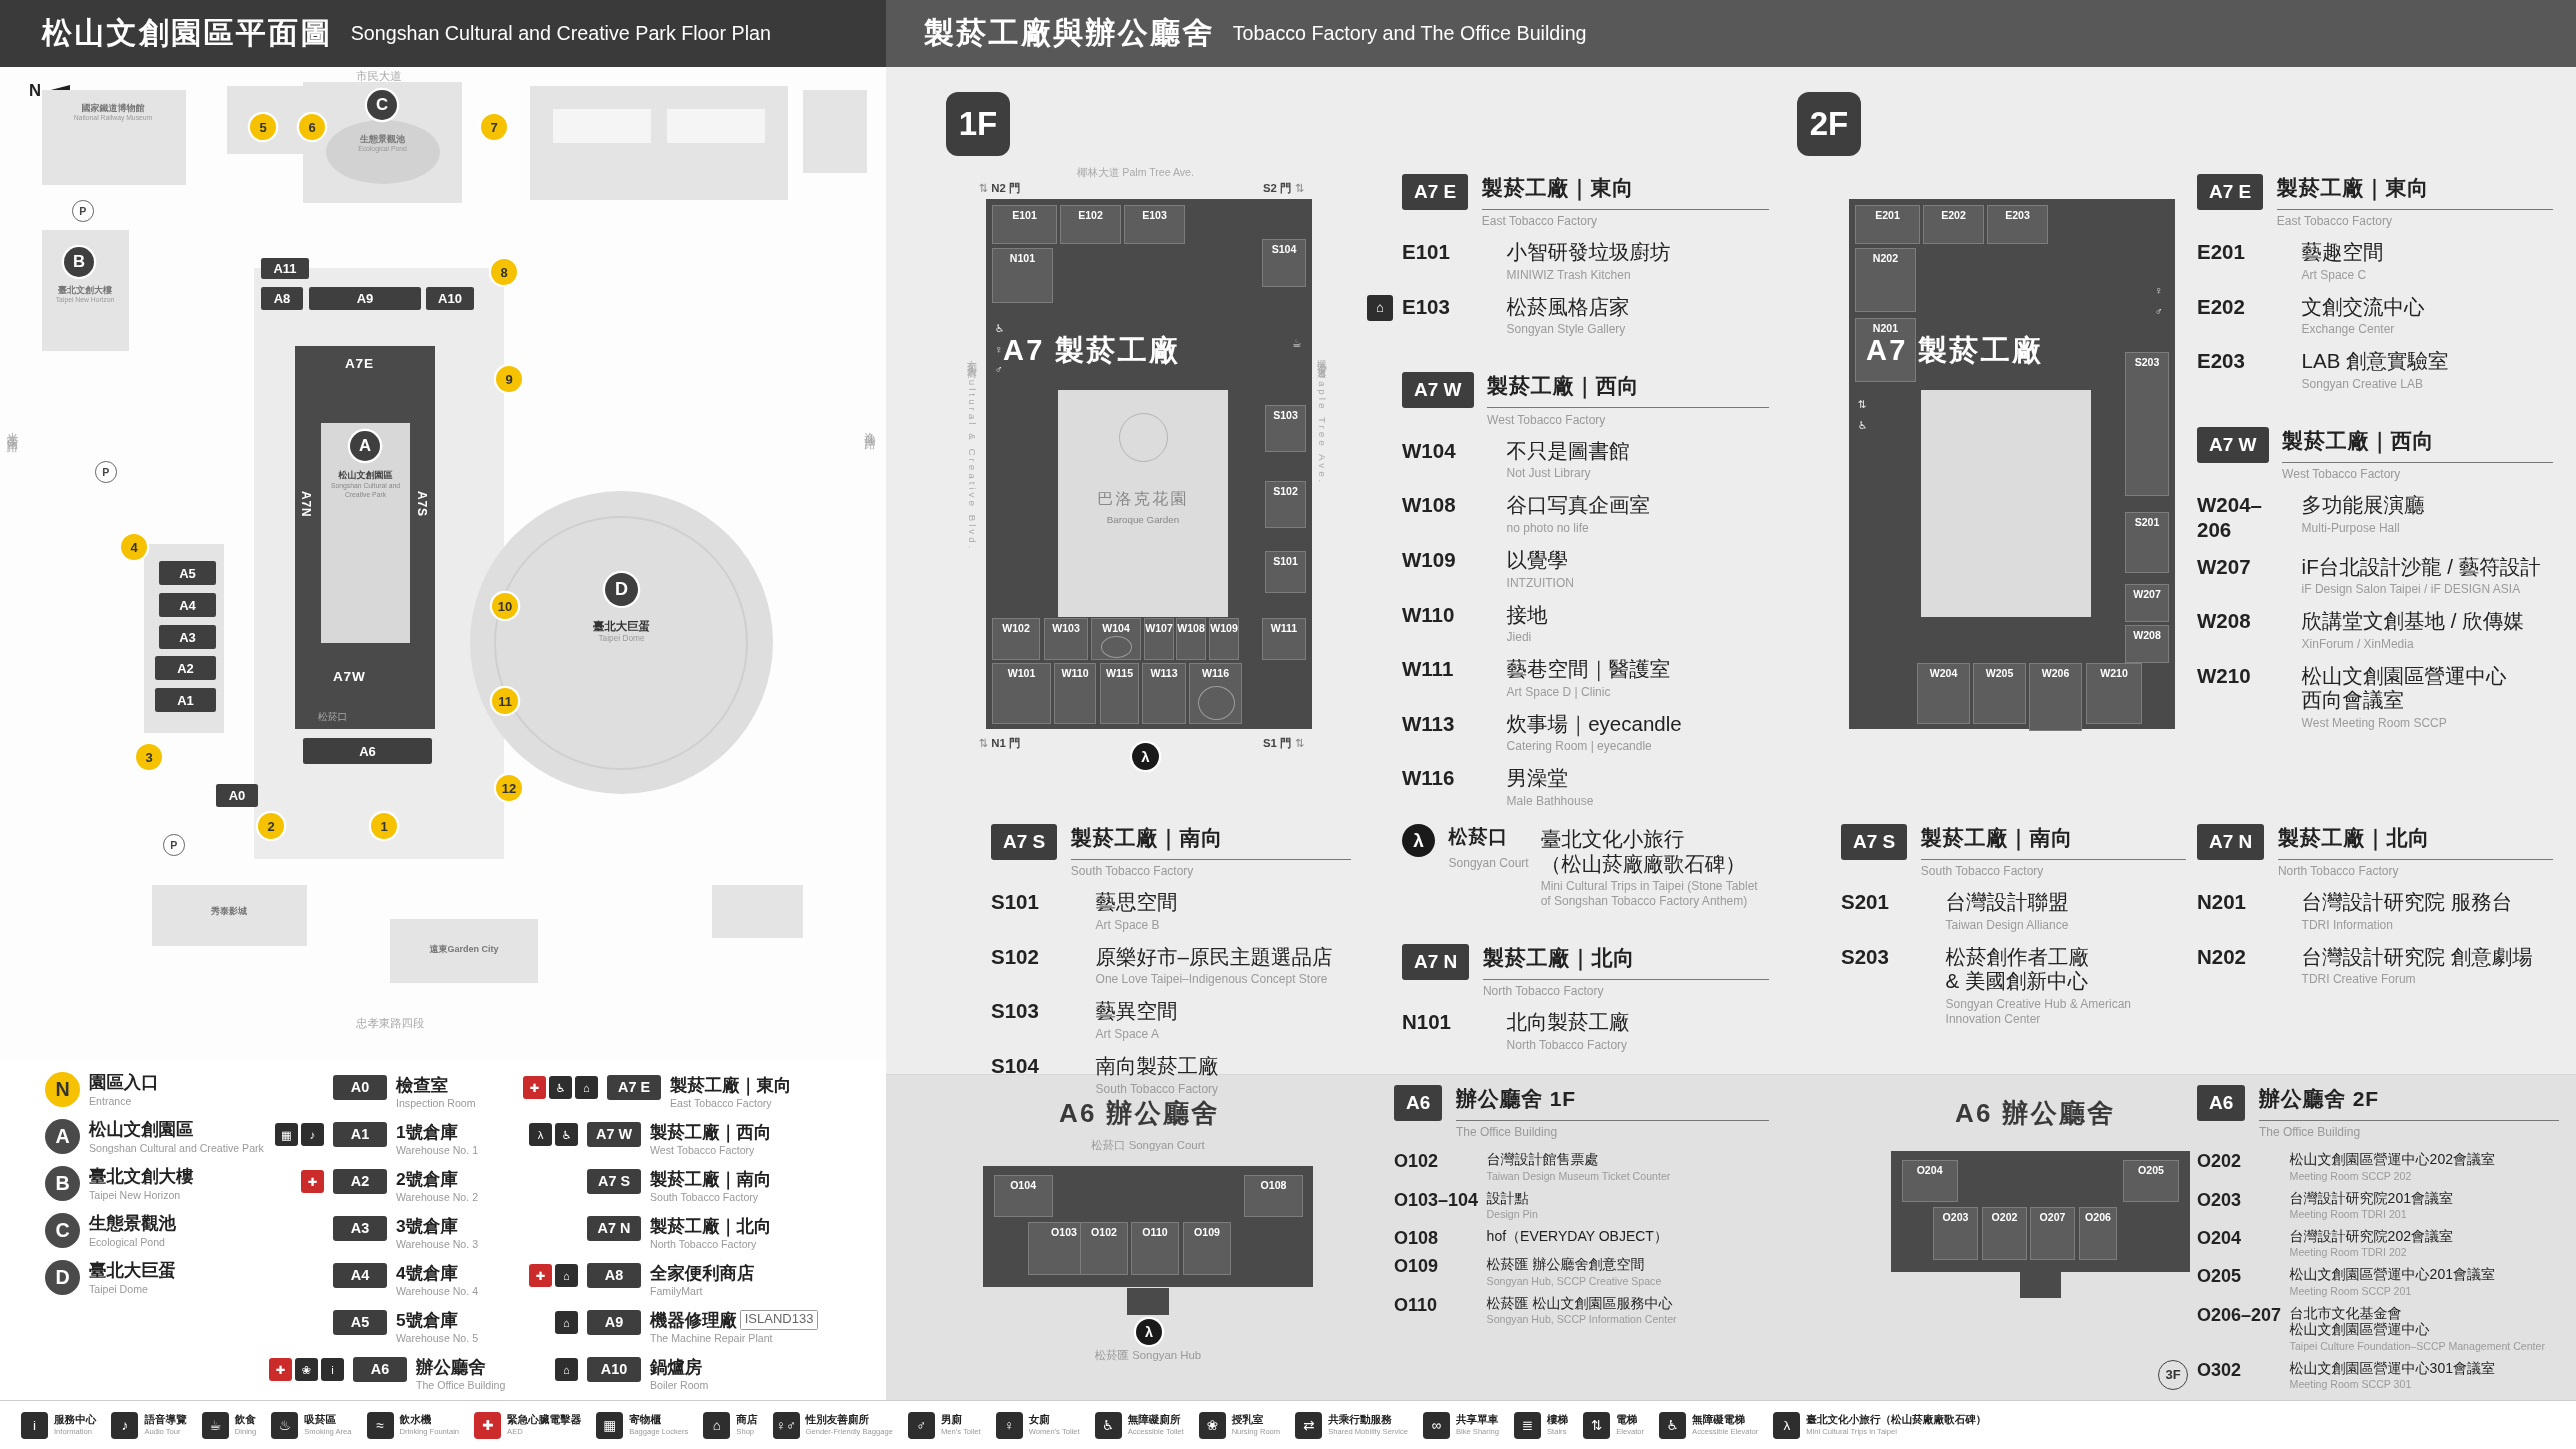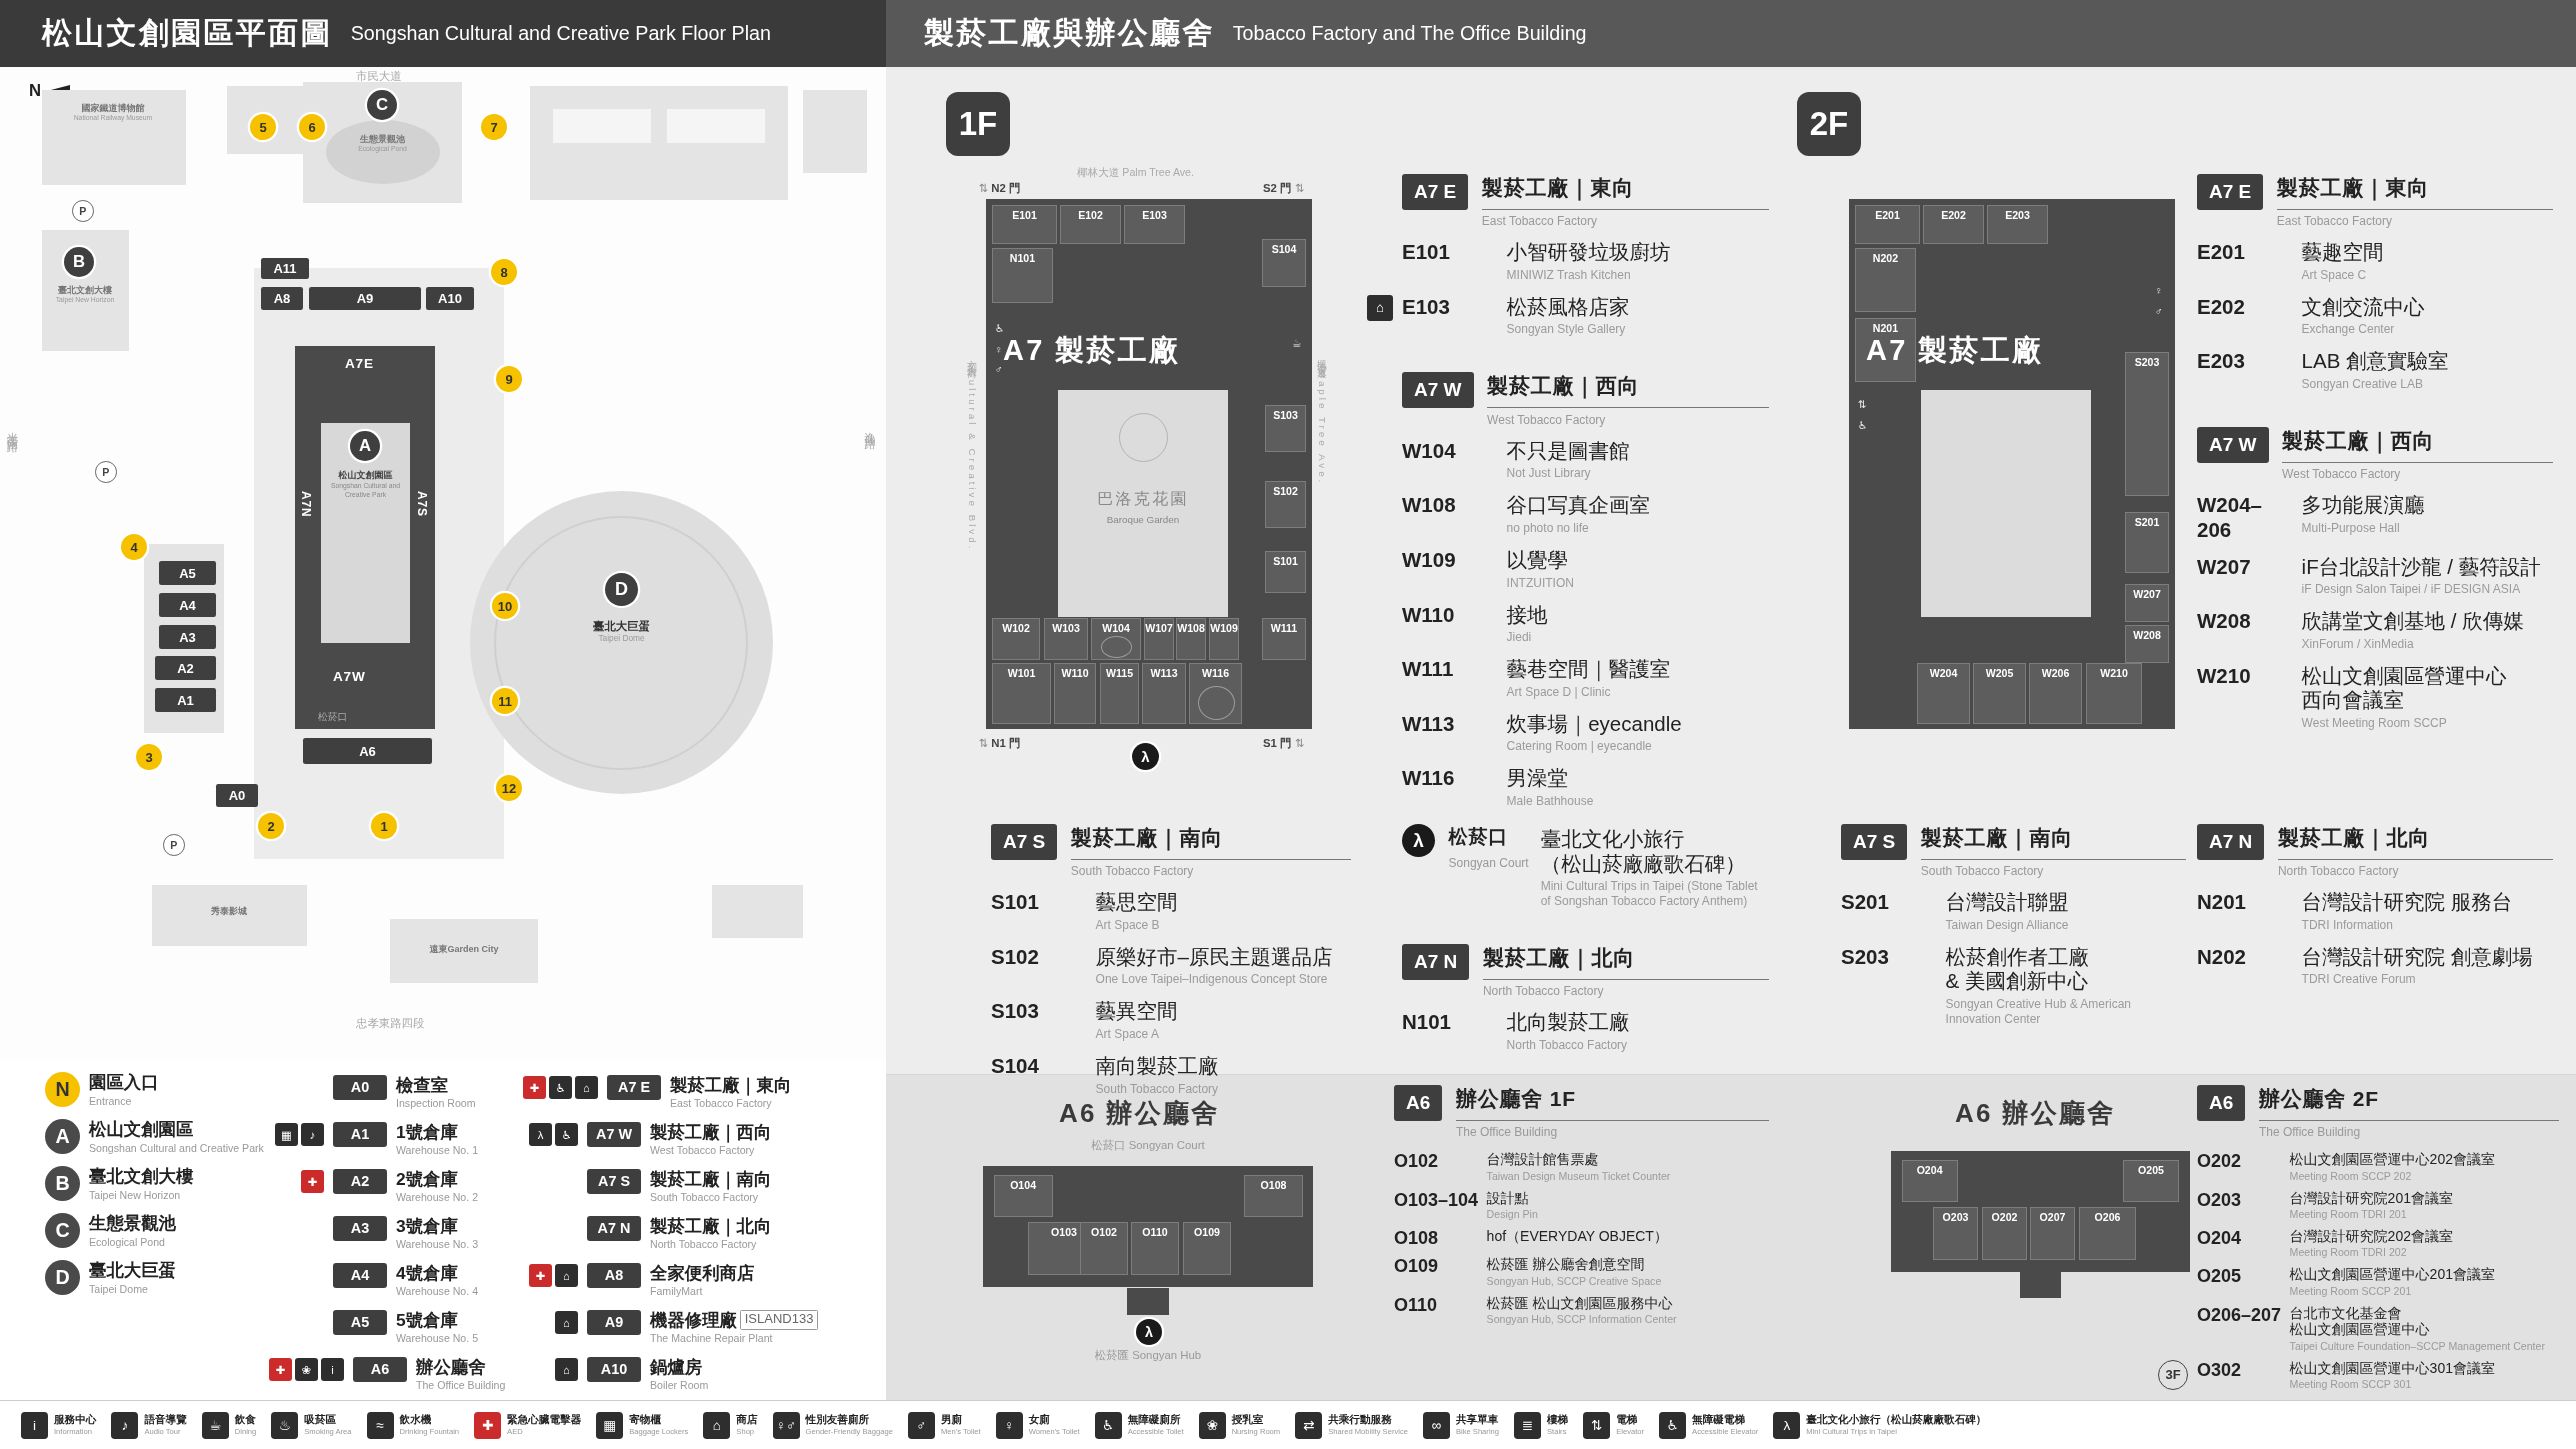--- a/index.html
+++ b/index.html
@@ -803,21 +803,21 @@
     <div class="cell" style="left:89px;top:42px;width:61px;height:39px">E202</div>
     <div class="cell" style="left:153px;top:42px;width:61px;height:39px">E203</div>
     <div class="cell" style="left:21px;top:85px;width:61px;height:64px">N202</div>
     <div class="cell" style="left:21px;top:155px;width:61px;height:64px">N201</div>
     <div class="cell" style="left:291px;top:189px;width:44px;height:144px">S203</div>
     <div class="cell" style="left:291px;top:349px;width:44px;height:61px">S201</div>
     <div class="cell" style="left:291px;top:421px;width:44px;height:38px">W207</div>
     <div class="cell" style="left:291px;top:462px;width:44px;height:38px">W208</div>
     <div class="cell" style="left:83px;top:500px;width:53px;height:61px">W204</div>
     <div class="cell" style="left:139px;top:500px;width:53px;height:61px">W205</div>
-    <div class="cell" style="left:195px;top:500px;width:53px;height:61px">W206</div>
+    <div class="cell" style="left:195px;top:500px;width:53px;height:68px">W206</div>
     <div class="cell" style="left:252px;top:500px;width:56px;height:61px">W210</div>
 
     <div class="biglabel" style="left:32px;top:168px">A7 製菸工廠</div>
     <div class="amen" style="left:24px;top:235px">⇅</div>
     <div class="amen" style="left:24px;top:256px">♿</div>
     <div class="amen" style="left:321px;top:121px">♀</div>
     <div class="amen" style="left:321px;top:142px">♂</div>
   </div>
 
   <div class="col" style="left:2197px;top:174px;width:356px">
@@ -1108,21 +1108,21 @@
 </div>
 
   <div class="o-title" style="left:1955px;top:1096px">A6 辦公廳舍</div>
   <div class="omap" style="left:1891px;top:1136px;width:299px;height:197px">
     <div class="obld" style="left:0;top:15px;width:299px;height:121px"></div>
     <div class="cell" style="left:10.6px;top:24px;width:56px;height:42px">O204</div>
     <div class="cell" style="left:232px;top:24px;width:56px;height:42px">O205</div>
     <div class="cell" style="left:42px;top:71px;width:45px;height:53px">O203</div>
     <div class="cell" style="left:91px;top:71px;width:45px;height:53px">O202</div>
     <div class="cell" style="left:139px;top:71px;width:45px;height:53px">O207</div>
-    <div class="cell" style="left:188px;top:71px;width:57px;height:53px">O206</div>
+    <div class="cell" style="left:188px;top:71px;width:38px;height:53px">O206</div>
     <div class="obld" style="left:129px;top:136px;width:41px;height:26px"></div>
   </div>
   <div class="col compact" style="left:2197px;top:1085px;width:362px">
   <div class="sec">
     <div class="sec-head">
       <span class="sec-badge">A6</span>
 
       <div class="sec-titles">
         <div class="zh">辦公廳舍 2F</div>
         <div class="en">The Office Building</div>

